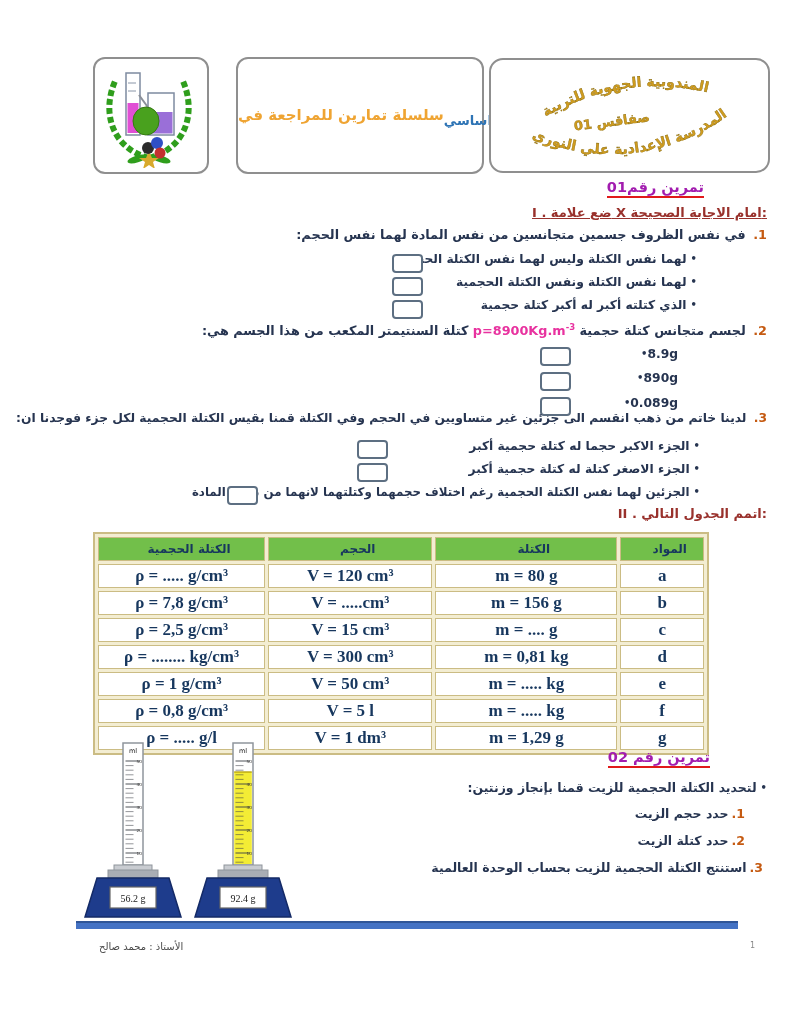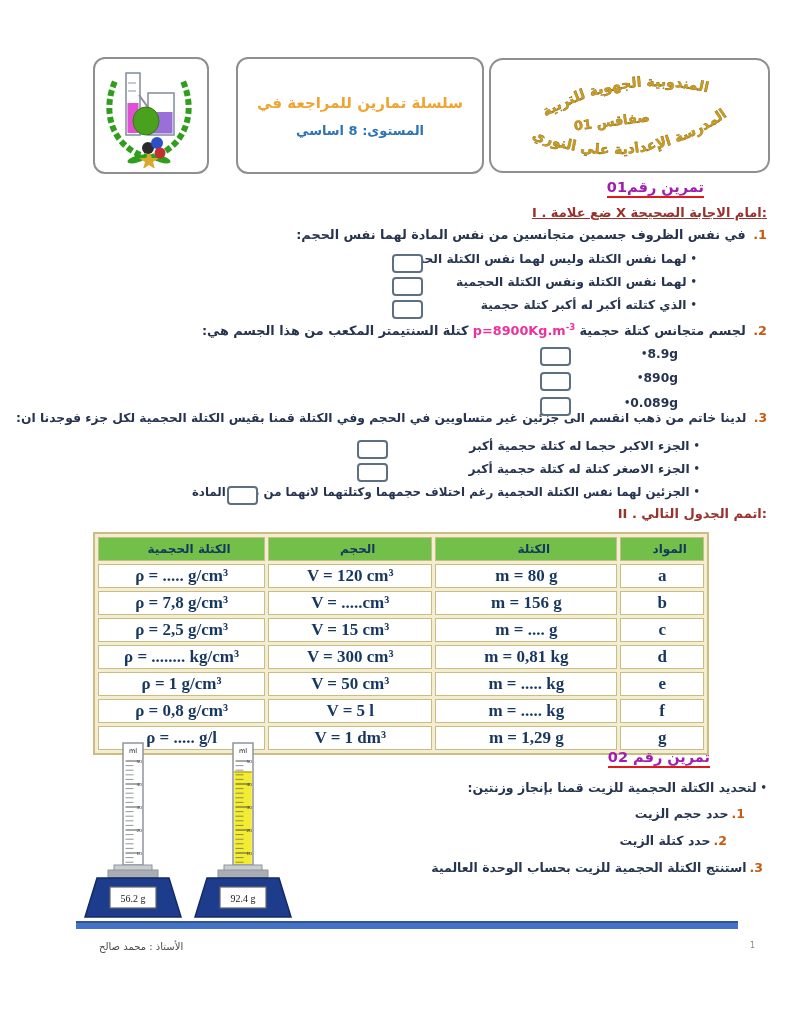--- a/index.html
+++ b/index.html
@@ -2,21 +2,21 @@
 <html><head>
 <meta charset="utf-8">
 <style>
   html,body{margin:0;padding:0;background:#e8e8e8;}
   #page{position:relative;width:791px;height:1024px;background:#ffffff;margin:0 auto;
         font-family:"DejaVu Sans","Liberation Sans",sans-serif;overflow:hidden;}
   .abs{position:absolute;}
   .rtl{direction:rtl;unicode-bidi:plaintext;text-align:right;white-space:nowrap;}
   
   .hbox{position:absolute;background:#fff;border:2px solid #8f8f8f;border-radius:12px;}
-  #title-box{display:flex;flex-direction:column;align-items:center;justify-content:center;}
+  #title-box{display:flex;flex-direction:row;align-items:center;}
   .series-line{color:#efa432;font-weight:bold;font-size:15px;line-height:1.45;}
   .level-line{color:#2e74b5;font-weight:bold;font-size:13px;margin-top:9px;}
   
   .ex-title{color:#a21caf;font-weight:bold;font-size:14.5px;border-bottom:2px solid #e01a1a;padding-bottom:1px;}
   .sec-label{color:#99312c;font-weight:bold;font-size:13px;}
   .qline{font-weight:bold;font-size:12.8px;color:#263450;}
   .qnum{color:#c55a11;font-weight:bold;padding-left:3px;}
   .opt{font-weight:bold;font-size:12.3px;color:#263450;}
   .bullet{font-size:10px;padding-left:4px;vertical-align:1px;}
   .magenta{color:#e8329f;font-weight:bold;}
@@ -183,21 +183,21 @@
           <td>V = 1 dm³</td>
           <td>m = 1,29 g</td>
           <td>g</td>
         </tr>
   </tbody>
     </table>
 
   <div class="abs ex-title rtl" style="top:749px;right:81px;">تمرين رقم 02</div>
   <div class="abs opt rtl" style="top:780px;right:24px;font-size:12.5px;"><span class="bullet">•</span><span>لتحديد الكتلة الحجمية للزيت قمنا بإنجاز وزنتين:</span></div>
   <div class="abs step rtl" style="top:806px;right:46px;"><span class="qnum">1.</span><span>حدد حجم الزيت</span></div>
-  <div class="abs step rtl" style="top:833px;right:64px;"><span class="qnum">2.</span><span>حدد كتلة الزيت</span></div>
+  <div class="abs step rtl" style="top:833px;right:46px;"><span class="qnum">2.</span><span>حدد كتلة الزيت</span></div>
   <div class="abs step rtl" style="top:860px;right:28px;"><span class="qnum">3.</span><span>استنتج الكتلة الحجمية للزيت بحساب الوحدة العالمية</span></div>
 
   <div class="abs" style="left:84px;top:737px;">
     <svg width="100" height="185" viewBox="0 0 100 185">
       <rect x="39" y="6" width="20" height="122" fill="#ffffff" stroke="#8f959c" stroke-width="1.5"></rect>
       <text x="49" y="16" font-size="6.5" text-anchor="middle" fill="#222">ml</text>
       <g>
           <line x1="41.5" x2="56" y1="24" y2="24" stroke="#3a3f45" stroke-width="0.9"></line>
           <line x1="41.5" x2="49.5" y1="28.6" y2="28.6" stroke="#3a3f45" stroke-width="0.55"></line>
           <line x1="41.5" x2="49.5" y1="33.2" y2="33.2" stroke="#3a3f45" stroke-width="0.55"></line>

